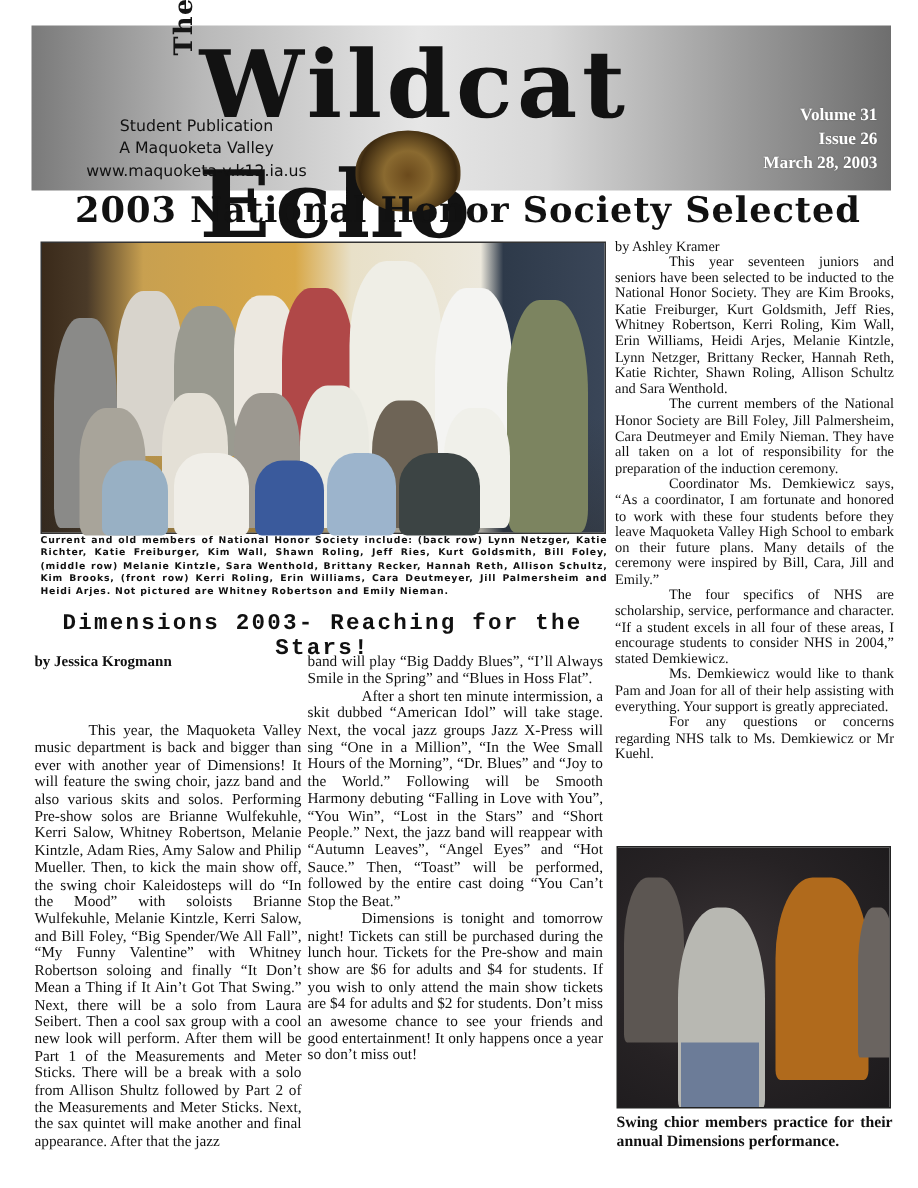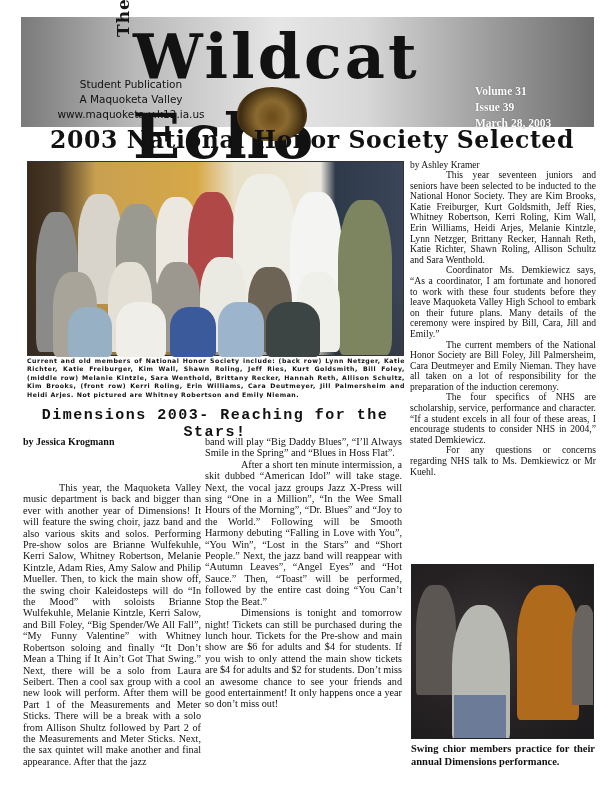--- a/index.html
+++ b/index.html
@@ -22,21 +22,21 @@
   .mast-sub {
     position: absolute; left: 30px; top: 60px; width: 160px; text-align: center;
     font-family: "DejaVu Sans", sans-serif; font-size: 10.5px; line-height: 15px; color: #111;
   }
   .mast-mascot {
     position: absolute; left: 216px; top: 70px; width: 70px; height: 54px;
     border-radius: 50% 50% 45% 45%;
     background: radial-gradient(circle at 50% 55%, #6b4a1c 0%, #8a6a30 35%, #3d2a10 70%, #a08048 100%);
   }
   .mast-meta {
-    position: absolute; left: 454px; top: 66px; width: 110px; text-align: left;
+    position: absolute; left: 454px; top: 52px; width: 110px; text-align: right;
     font-family: "Liberation Serif", serif; font-weight: bold; font-size: 11.5px; line-height: 16px;
     color: #fff; text-shadow: 0 0 1px #555;
   }
 
   .headline {
     position: absolute; left: 25px; top: 126px; width: 574px; text-align: center;
     font-family: "DejaVu Serif", serif; font-weight: bold; font-size: 23.5px; letter-spacing: 0.6px; color: #111;
   }
 
   .photo-main {
@@ -88,21 +88,21 @@
   <div class="mast-the">The</div>
   <div class="mast-title">Wildcat Echo</div>
   <div class="mast-sub">
     <div>Student Publication</div>
     <div>A Maquoketa Valley</div>
     <div>www.maquoketa-v.k12.ia.us</div>
   </div>
   <div class="mast-mascot"></div>
   <div class="mast-meta">
     <div>Volume 31</div>
-    <div>Issue 39</div>
+    <div>Issue 26</div>
     <div>March 28, 2003</div>
   </div>
 </div>
 
 <div class="headline">2003 National Honor Society Selected</div>
 
 <div class="photo-main">
   <div class="people">
     <div class="person" style="left:8px;top:50px;width:42px;height:140px;background:#8a8a88;"></div>
     <div class="person" style="left:50px;top:32px;width:44px;height:110px;background:#d8d4cc;"></div>
@@ -123,23 +123,24 @@
     <div class="person" style="left:142px;top:145px;width:46px;height:50px;background:#3a5a9c;"></div>
     <div class="person" style="left:190px;top:140px;width:46px;height:55px;background:#9cb4cc;"></div>
     <div class="person" style="left:238px;top:140px;width:54px;height:55px;background:#3c4444;"></div>
   </div>
 </div>
 <div class="caption-main">Current and old members of National Honor Society include: (back row) Lynn Netzger, Katie Richter, Katie Freiburger, Kim Wall, Shawn Roling, Jeff Ries, Kurt Goldsmith, Bill Foley, (middle row) Melanie Kintzle, Sara Wenthold, Brittany Recker, Hannah Reth, Allison Schultz, Kim Brooks, (front row) Kerri Roling, Erin Williams, Cara Deutmeyer, Jill Palmersheim and Heidi Arjes. Not pictured are Whitney Robertson and Emily Nieman.</div>
 
 <div class="byline-nhs">by Ashley Kramer</div>
 <div class="col-text nhs-col">
   <p>This year seventeen juniors and seniors have been selected to be inducted to the National Honor Society. They are Kim Brooks, Katie Freiburger, Kurt Goldsmith, Jeff Ries, Whitney Robertson, Kerri Roling, Kim Wall, Erin Williams, Heidi Arjes, Melanie Kintzle, Lynn Netzger, Brittany Recker, Hannah Reth, Katie Richter, Shawn Roling, Allison Schultz and Sara Wenthold.</p>
+  <p>The current members of the National Honor Society are Bill Foley, Jill Palmersheim, Cara Deutmeyer and Emily Nieman. They have all taken on a lot of responsibility for the preparation of the induction ceremony.</p>
   <p>Coordinator Ms. Demkiewicz says, “As a coordinator, I am fortunate and honored to work with these four students before they leave Maquoketa Valley High School to embark on their future plans. Many details of the ceremony were inspired by Bill, Cara, Jill and Emily.”</p>
-  <p>The current members of the National Honor Society are Bill Foley, Jill Palmersheim, Cara Deutmeyer and Emily Nieman. They have all taken on a lot of responsibility for the preparation of the induction ceremony.</p>
   <p>The four specifics of NHS are scholarship, service, performance and character. “If a student excels in all four of these areas, I encourage students to consider NHS in 2004,” stated Demkiewicz.</p>
+  <p>Ms. Demkiewicz would like to thank Pam and Joan for all of their help assisting with everything. Your support is greatly appreciated.</p>
   <p>For any questions or concerns regarding NHS talk to Ms. Demkiewicz or Mr Kuehl.</p>
 </div>
 
 <div class="subhead">Dimensions 2003- Reaching for the Stars!</div>
 <div class="byline-dim">by Jessica Krogmann</div>
 <div class="col-text dim-col1">
   <p>This year, the Maquoketa Valley music department is back and bigger than ever with another year of Dimensions! It will feature the swing choir, jazz band and also various skits and solos. Performing Pre-show solos are Brianne Wulfekuhle, Kerri Salow, Whitney Robertson, Melanie Kintzle, Adam Ries, Amy Salow and Philip Mueller. Then, to kick the main show off, the swing choir Kaleidosteps will do “In the Mood” with soloists Brianne Wulfekuhle, Melanie Kintzle, Kerri Salow, and Bill Foley, “Big Spender/We All Fall”, “My Funny Valentine” with Whitney Robertson soloing and finally “It Don’t Mean a Thing if It Ain’t Got That Swing.” Next, there will be a solo from Laura Seibert. Then a cool sax group with a cool new look will perform. After them will be Part 1 of the Measurements and Meter Sticks. There will be a break with a solo from Allison Shultz followed by Part 2 of the Measurements and Meter Sticks. Next, the sax quintet will make another and final appearance. After that the jazz</p>
 </div>
 <div class="col-text dim-col2">
   <p style="text-indent:0">band will play “Big Daddy Blues”, “I’ll Always Smile in the Spring” and “Blues in Hoss Flat”.</p>

